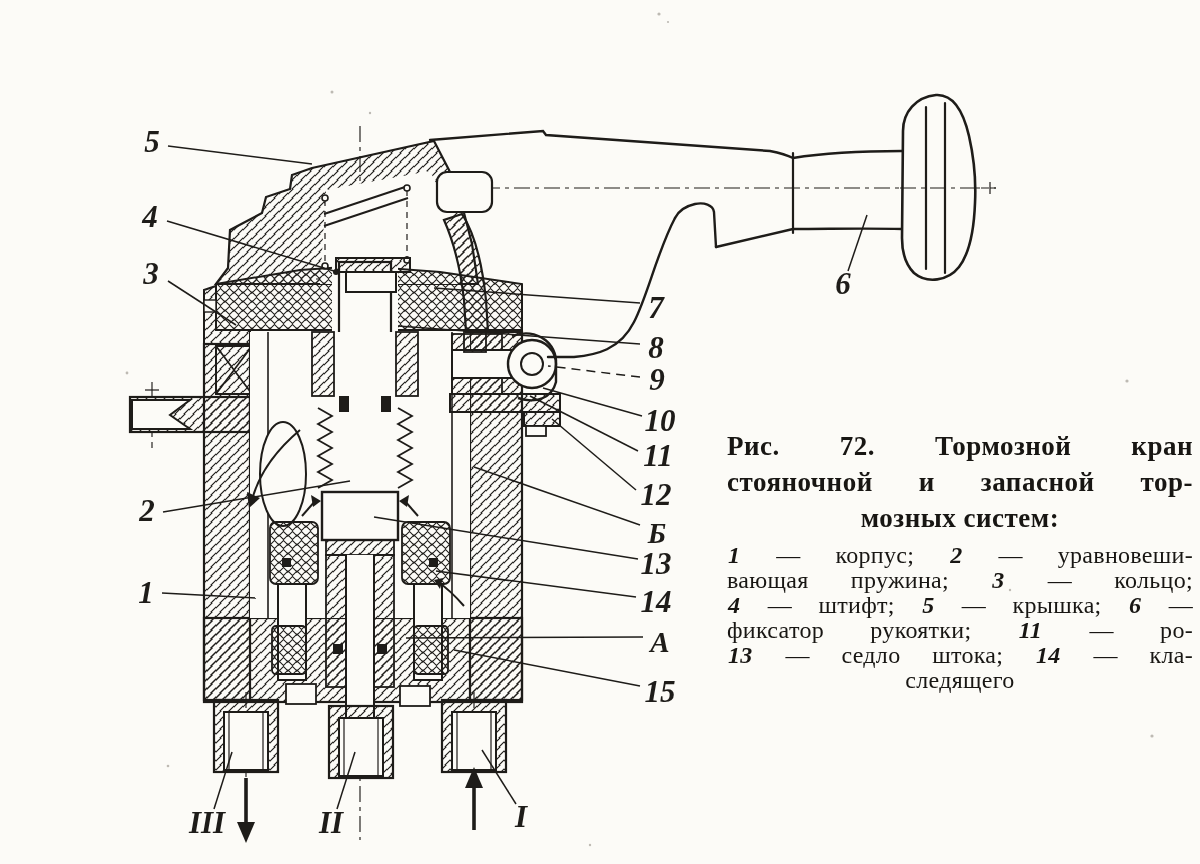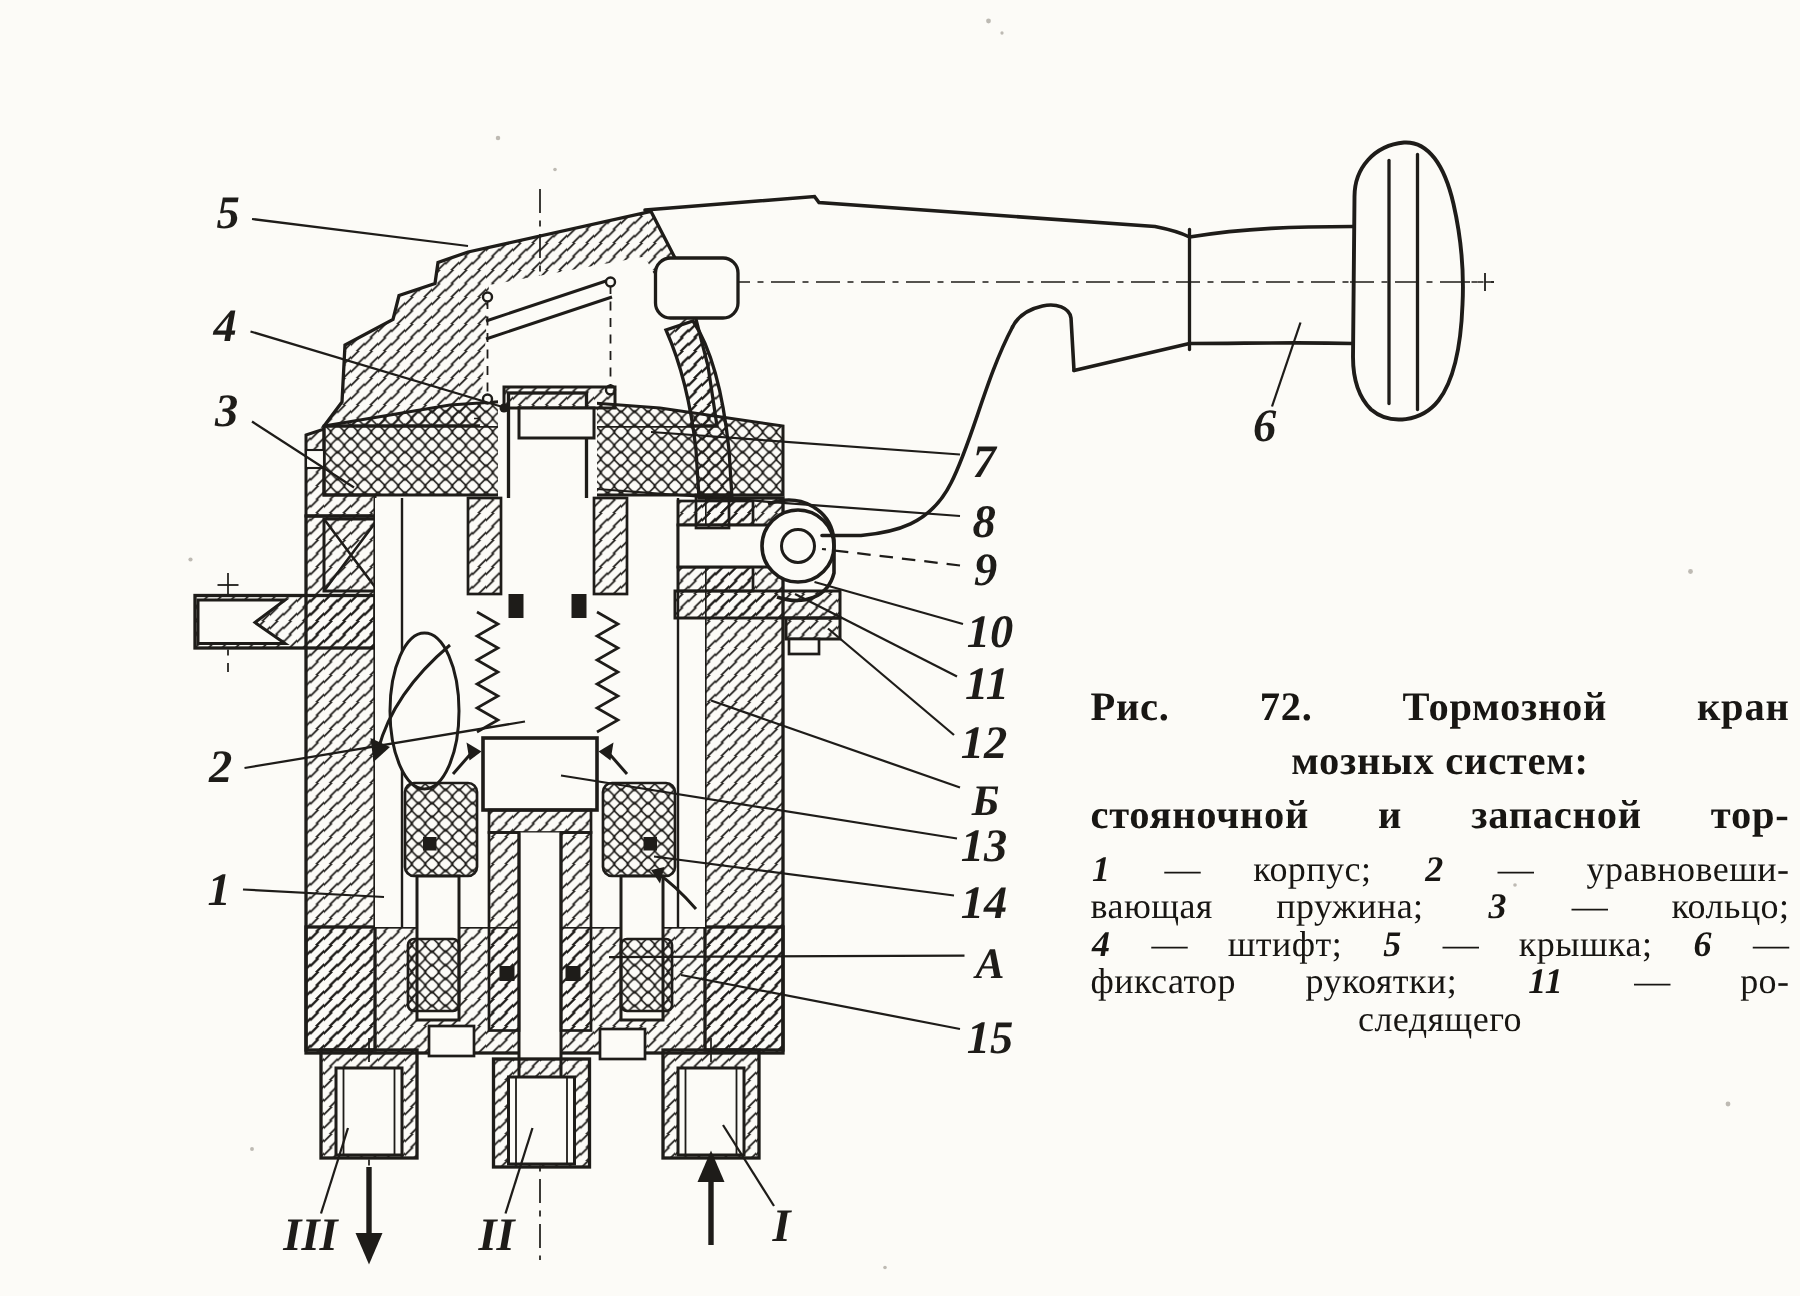--- a/index.html
+++ b/index.html
@@ -10,21 +10,21 @@
     color:#1e1c19;
   }
   svg{position:absolute;left:0;top:0;}
   .co{
     font-family:"Liberation Serif", serif;
     font-style:italic;font-weight:bold;font-size:31px;
     fill:#1e1c19;
   }
   .co-small{font-size:29px;}
   .textblock{
-    position:absolute;left:727px;top:453px;width:466px;
+    position:absolute;left:727px;top:428px;width:466px;
     color:#181613;
   }
   .cap{
     font-size:27px;line-height:36px;font-weight:bold;
     letter-spacing:0.5px;white-space:normal;
   }
   .jl{text-align:justify;text-align-last:justify;}
   .cl{text-align:center;text-align-last:center;}
   .legend{margin-top:7px;}
   .legend-line{
@@ -271,24 +271,25 @@
     <text class="co co-small" x="660" y="652">А</text>
     <text class="co" x="660" y="702">15</text>
     <text class="co" x="207" y="833">III</text>
     <text class="co" x="331" y="833">II</text>
     <text class="co" x="521" y="827">I</text>
   </g>
 </svg>
 
 <div class="textblock">
   <div class="cap jl">Рис. 72. Тормозной кран</div>
+  <div class="cap jl">стояночной и запасной тор-</div>
   <div class="cap cl">мозных систем:</div>
-  <div class="cap jl">стояночной и запасной тор-</div>
   <div class="legend">
     <div class="legend-line jl"><i>1</i> — корпус; <i>2</i> — уравновеши-</div>
     <div class="legend-line jl">вающая пружина; <i>3</i> — кольцо;</div>
     <div class="legend-line jl"><i>4</i> — штифт; <i>5</i> — крышка; <i>6</i> —</div>
     <div class="legend-line jl">фиксатор рукоятки; <i>11</i> — ро-</div>
+    <div class="legend-line jl"><i>13</i> — седло штока; <i>14</i> — кла-</div>
     <div class="legend-line cl">следящего</div>
   </div>
 </div>
 
 </div>
 
 </body></html>

